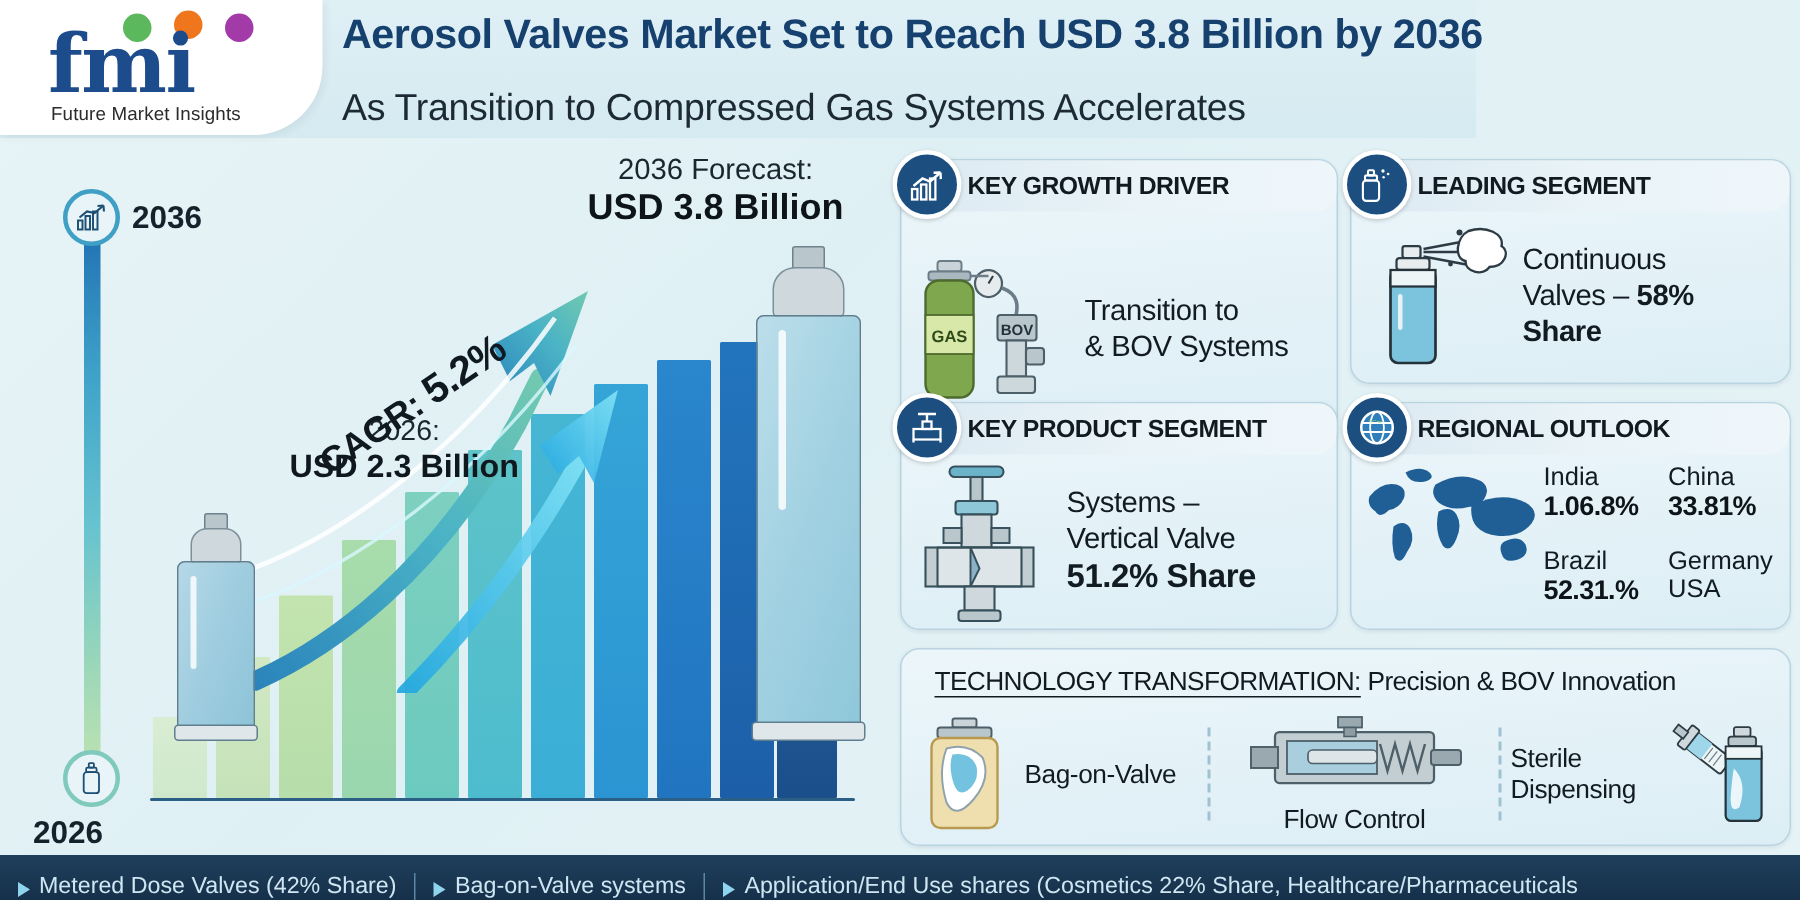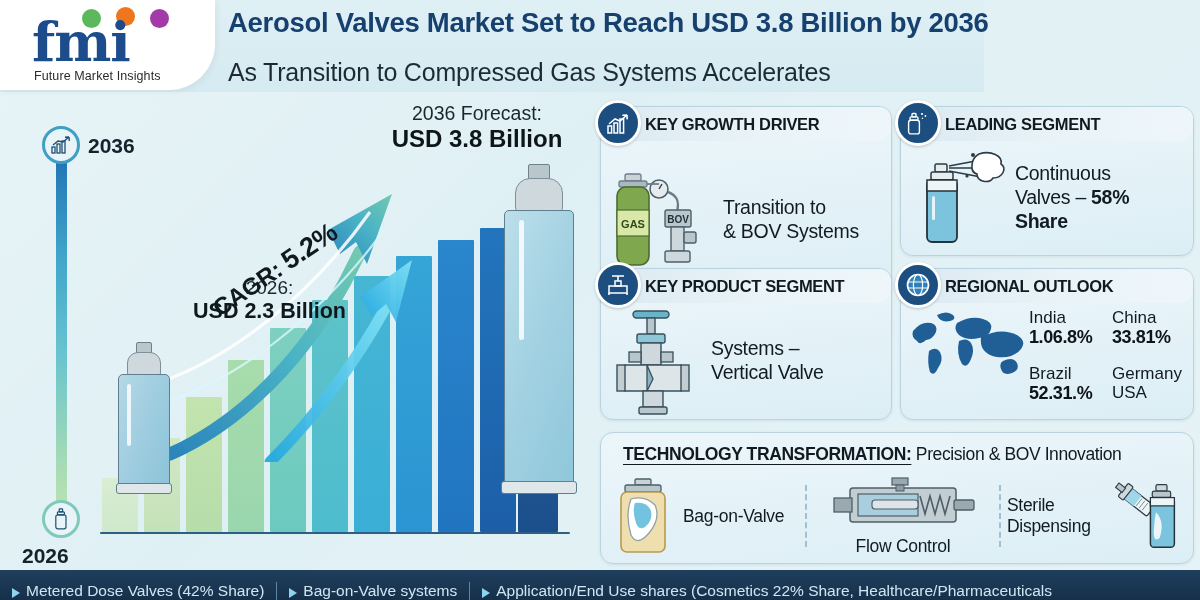--- a/index.html
+++ b/index.html
@@ -170,21 +170,21 @@
   .c1 { left:2px;   top:10px;  width:292px; height:194px; }
   .c2 { left:302px; top:10px;  width:294px; height:150px; }
   .c3 { left:2px;   top:172px; width:292px; height:152px; }
   .c4 { left:302px; top:172px; width:294px; height:152px; }
   .c5 { left:2px;   top:336px; width:594px; height:132px; }
 
   .tech-head {
     position:absolute; left:22px; top:11px; width:560px;
     font-size:17.5px; color:#111a21; letter-spacing:-.4px; white-space:nowrap;
   }
-  .tech-head b { font-weight:bold; text-decoration:underline; text-underline-offset:4px; }
+  .tech-head b { font-weight:normal; text-decoration:underline; text-underline-offset:4px; }
   .tech-row {
     position:absolute; left:12px; top:42px; width:572px; height:82px;
     display:flex; align-items:center;
   }
   .tech-item { position:relative; height:82px; display:flex; align-items:center; }
   .tech-div { width:0; height:62px; border-left:2px dashed #9fc2d2; margin:0 6px; }
   .tech-label { font-size:17.5px; color:#121b22; line-height:1.2; letter-spacing:-.3px; }
 
   .region-grid {
     position:absolute; left:128px; top:6px; width:160px; height:110px;
@@ -437,20 +437,21 @@
           <rect x="16" y="60" width="60" height="26" rx="3" fill="#dde5e8" stroke="#38505c" stroke-width="1.6"></rect>
           <rect x="10" y="60" width="8" height="26" fill="#c3ced3" stroke="#38505c" stroke-width="1.4"></rect>
           <rect x="74" y="60" width="8" height="26" fill="#c3ced3" stroke="#38505c" stroke-width="1.4"></rect>
           <path d="M40 60 L46 74 L40 86 Z" fill="#8ab2c4" stroke="#38505c" stroke-width="1.3"></path>
           <rect x="36" y="86" width="20" height="16" fill="#cfd8dc" stroke="#38505c" stroke-width="1.4"></rect>
           <rect x="32" y="102" width="28" height="7" rx="2" fill="#b9c6cc" stroke="#38505c" stroke-width="1.4"></rect>
         </svg>
         <div class="card-text">
           <div>Systems –</div>
           <div>Vertical Valve</div>
+          <div style="font-weight:bold;font-size:22px;">51.2% Share</div>
         </div>
       </div>
     </div>
 
     <div class="card c4">
       <div class="card-head">
         <div class="head-title">REGIONAL OUTLOOK</div>
       </div>
       <div class="badge">
         <svg width="26" height="26" viewBox="0 0 26 26">

